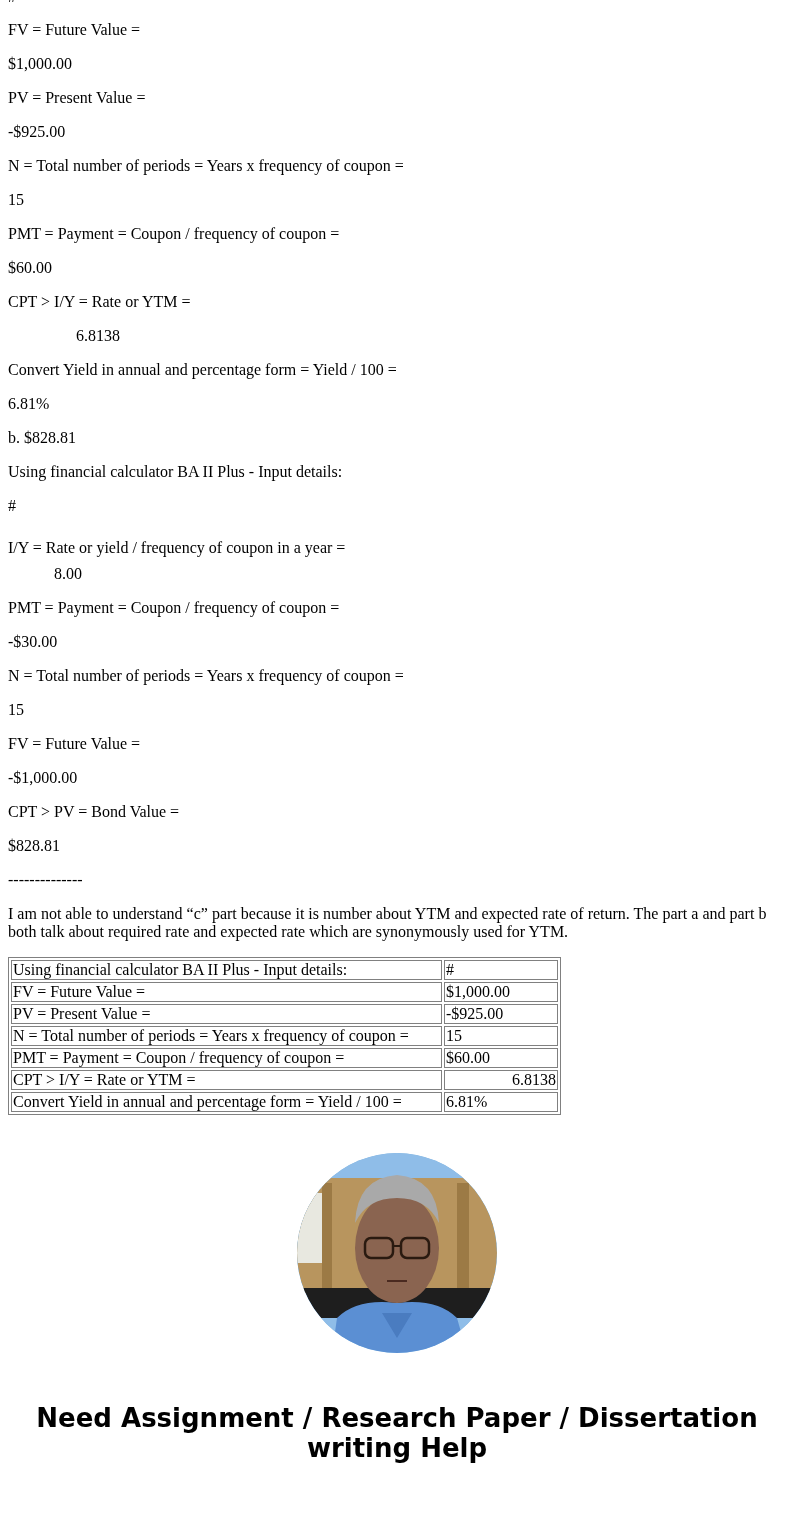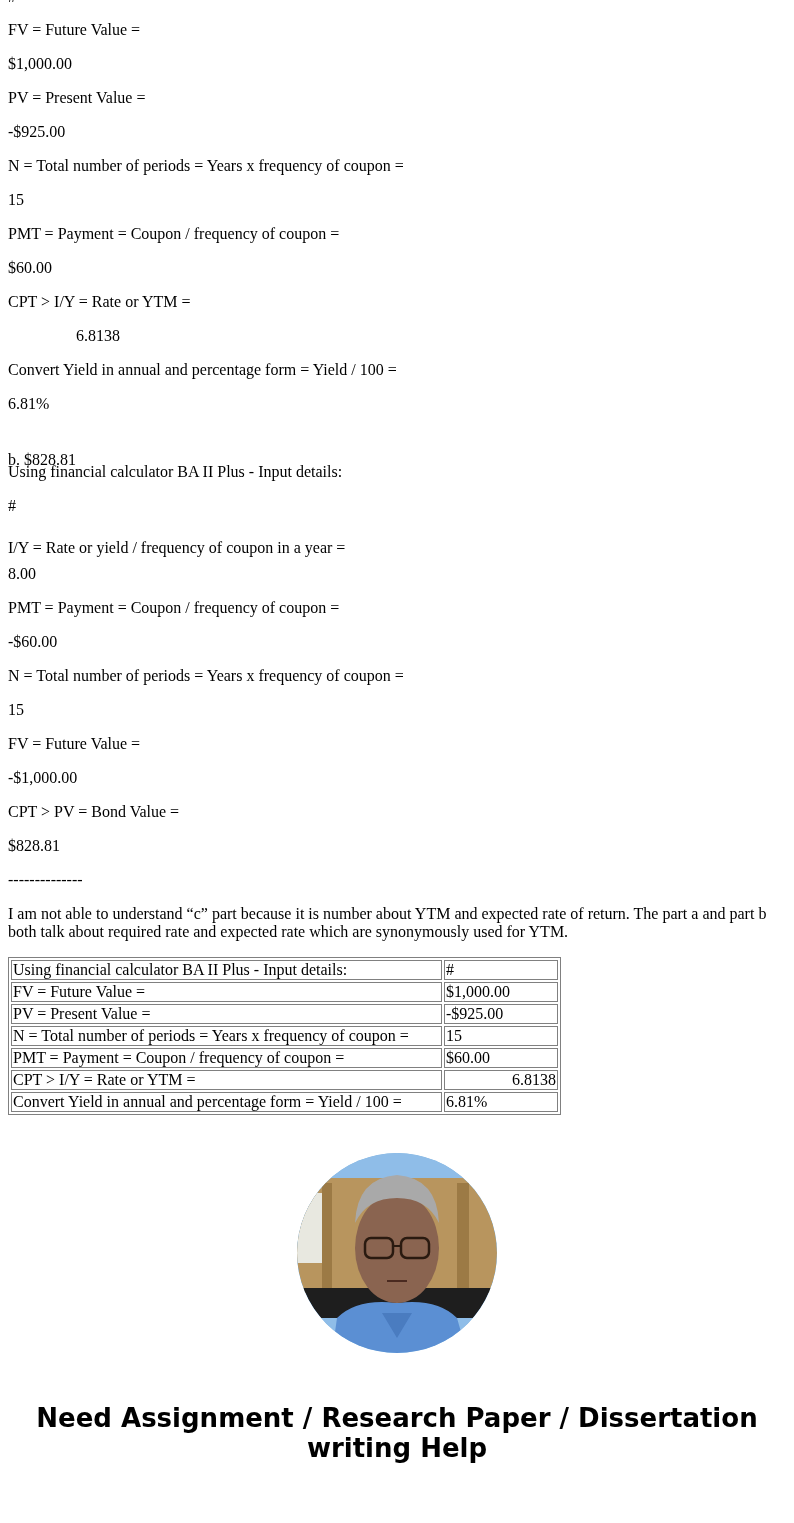--- a/index.html
+++ b/index.html
@@ -72,30 +72,30 @@
   <div class="line" style="top:123px;">-$925.00</div>
   <div class="line" style="top:157px;">N = Total number of periods = Years x frequency of coupon =</div>
   <div class="line" style="top:191px;">15</div>
   <div class="line" style="top:225px;">PMT = Payment = Coupon / frequency of coupon =</div>
   <div class="line" style="top:259px;">$60.00</div>
   <div class="line" style="top:293px;">CPT &gt; I/Y = Rate or YTM =</div>
   <div class="line indent" style="top:327px;">6.8138</div>
   <div class="line bold" style="top:361px;">Convert Yield in annual and percentage form = Yield / 100 =</div>
   <div class="line bold" style="top:395px;">6.81%</div>
 
-  <div class="line" style="top:451px;">
+  <div class="line" style="top:429px;">
     <span>b.</span>
     <span class="bold">$828.81</span>
   </div>
   <div class="line bold" style="top:463px;">Using financial calculator BA II Plus - Input details:</div>
   <div class="line bold" style="top:497px;">#</div>
   <div class="line" style="top:531px;margin-top:8px;">I/Y = Rate or yield / frequency of coupon in a year =</div>
-  <div class="line" style="top:565px;">8.00</div>
+  <div class="line" style="top:565px;margin-left:46px;">8.00</div>
   <div class="line" style="top:599px;">PMT = Payment = Coupon / frequency of coupon =</div>
-  <div class="line" style="top:633px;">-$60.00</div>
+  <div class="line" style="top:633px;">-$30.00</div>
   <div class="line" style="top:667px;">N = Total number of periods = Years x frequency of coupon =</div>
   <div class="line" style="top:701px;">15</div>
   <div class="line" style="top:735px;">FV = Future Value =</div>
   <div class="line" style="top:769px;">-$1,000.00</div>
   <div class="line bold" style="top:803px;">CPT &gt; PV = Bond Value =</div>
   <div class="line bold" style="top:837px;">$828.81</div>
 
   <div class="line" style="top:871px;">--------------</div>
 
   <div class="para" style="top:905px;">I am not able to understand “c” part because it is number about YTM and expected rate of return. The part a and part b both talk about required rate and expected rate which are synonymously used for YTM.</div>

